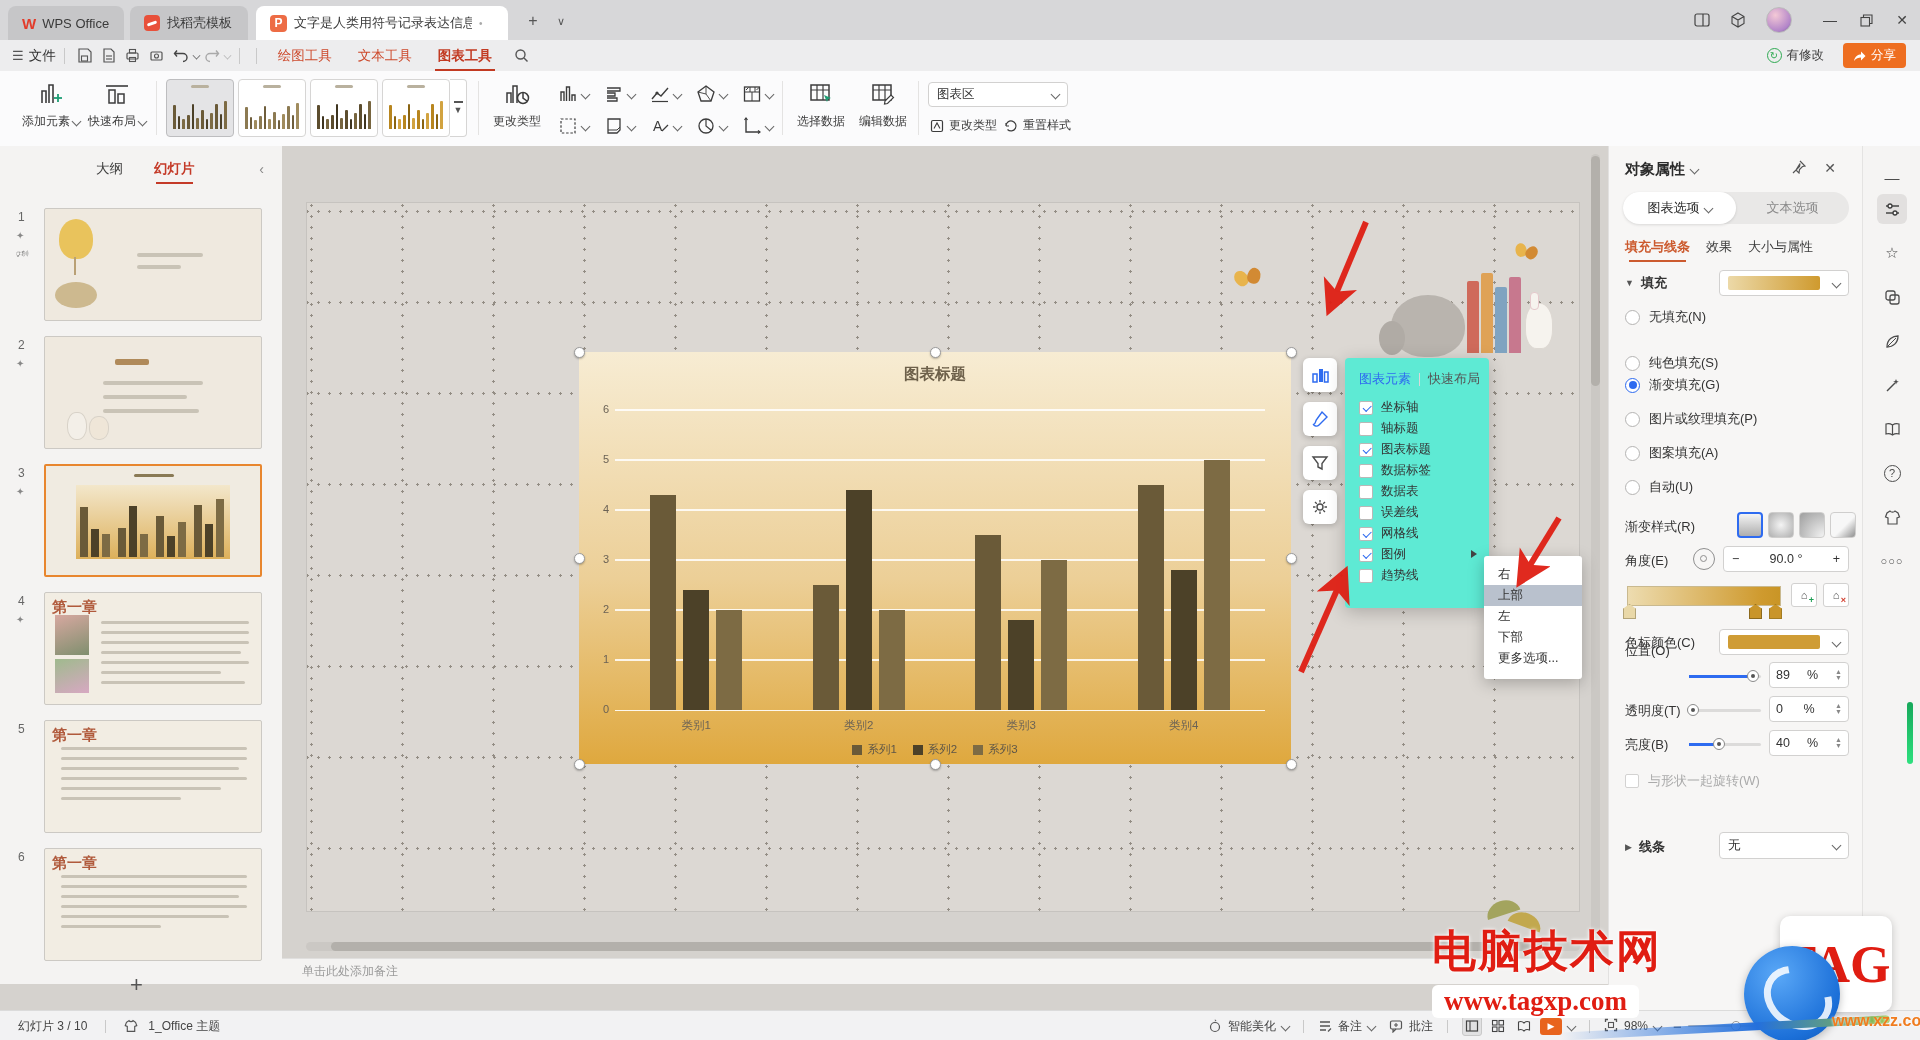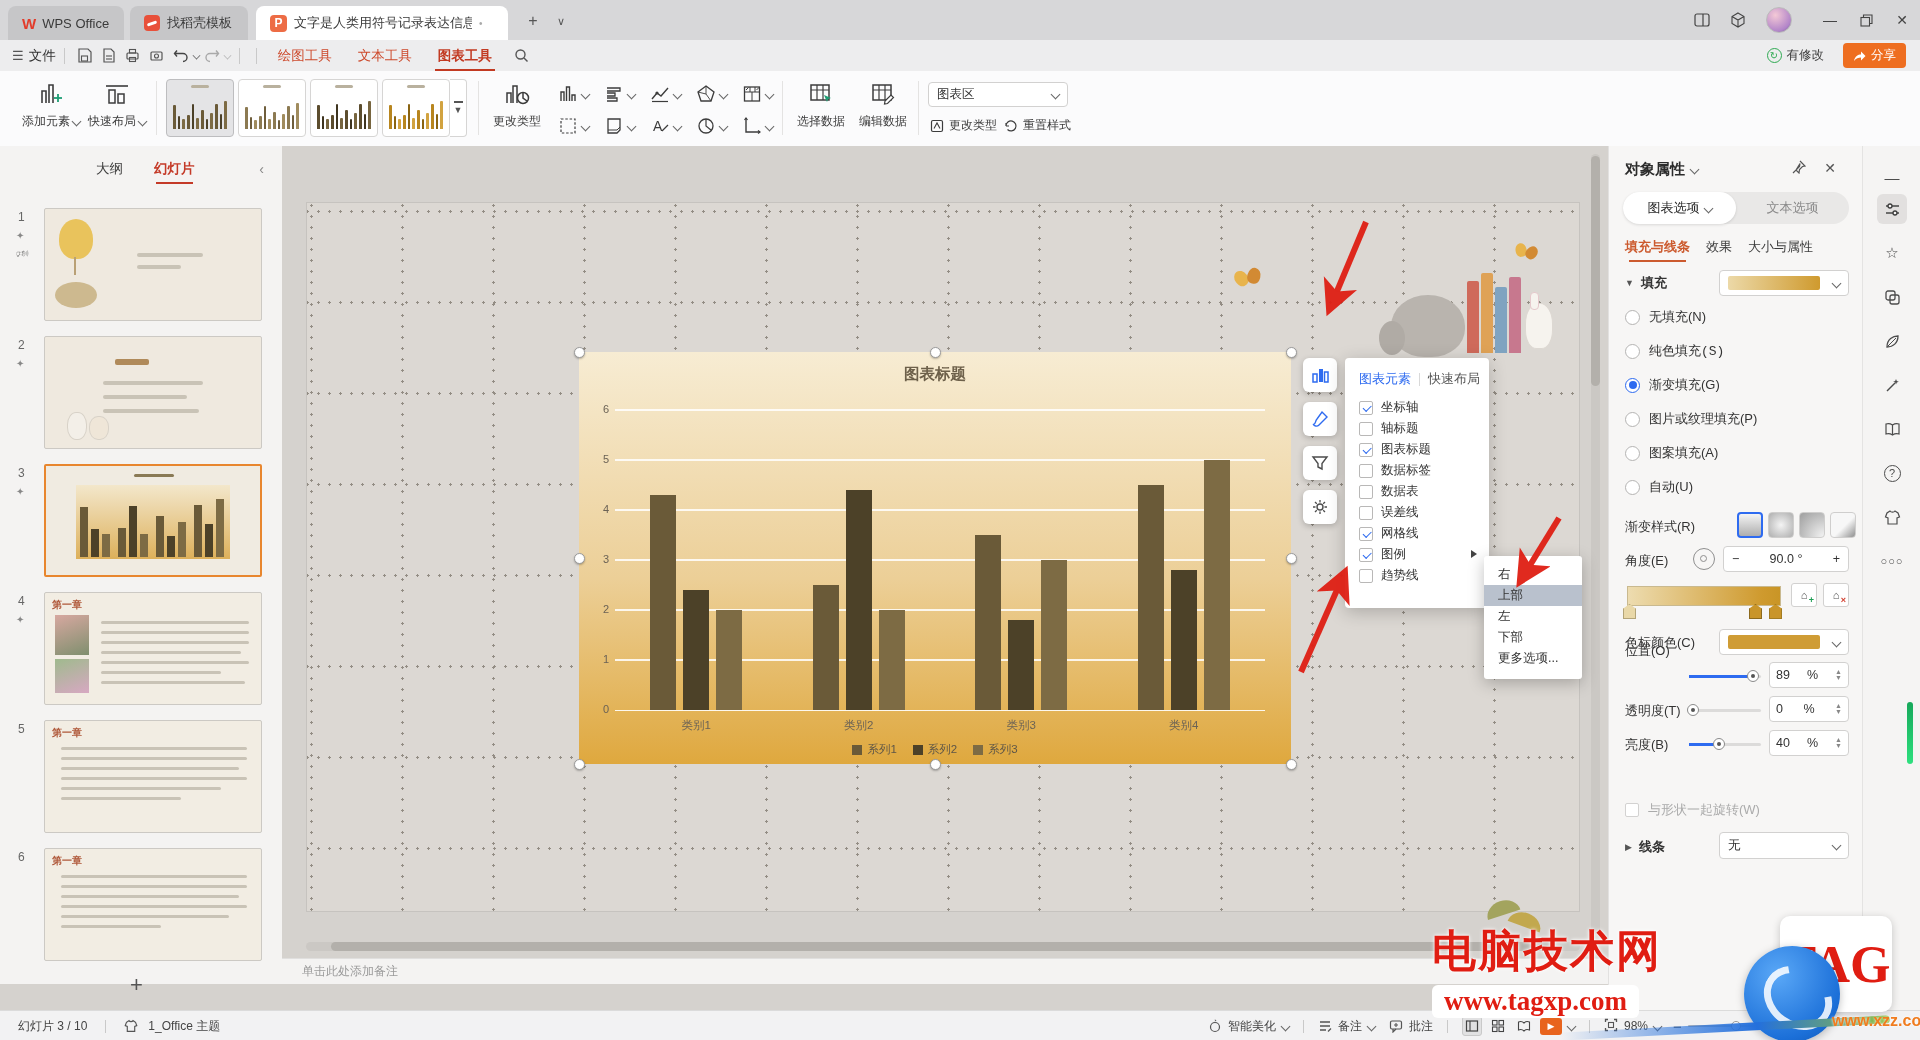--- a/index.html
+++ b/index.html
@@ -57,21 +57,21 @@
   .sp-tab{position:absolute;top:0;font-size:13.5px;color:#404040;}
   .sp-tab.active{color:#c43a28;font-weight:bold;}
   .sp-tab.active::after{content:"";position:absolute;left:2px;right:2px;bottom:-6px;height:2.5px;background:#c43a28;}
   .sp-collapse{position:absolute;right:18px;top:1px;color:#888;font-size:14px;}
   .thumb{position:absolute;left:44px;width:218px;height:113px;background:#efe9df;border:1px solid #ccc9c4;border-radius:2px;box-sizing:border-box;overflow:hidden;}
   .thumb.sel{border:2px solid #e8862e;}
   .tnum{position:absolute;left:18px;font-size:12px;color:#666;}
   .tstar{position:absolute;left:16px;font-size:10px;color:#888;}
   .tspk{position:absolute;left:16px;font-size:10px;color:#888;}
   .tline{position:absolute;height:4px;background:#c9c3b6;border-radius:2px;}
-  .chapter{position:absolute;left:7px;top:5px;font-size:10px;color:#b05a3c;font-weight:bold;}
+  .chapter{position:absolute;left:7px;top:5px;font-size:15px;color:#b05a3c;font-weight:bold;}
   .addslide{position:absolute;left:130px;font-size:22px;color:#555;}
 
   
   .canvas{position:absolute;left:282px;top:146px;width:1326px;height:838px;background:#d5d2ce;overflow:hidden;}
   .slide{position:absolute;left:24px;top:56px;width:1274px;height:710px;background:#dcd8d3;border:1px solid #c6c3bf;box-sizing:border-box;
     background-image:
       radial-gradient(circle,#938d84 1px,rgba(0,0,0,0) 1.4px),
       radial-gradient(circle,#938d84 1px,rgba(0,0,0,0) 1.4px);
     background-size:11px 91px,91px 11px;background-position:6px 54px,50px 8px;}
   .notesbar{position:absolute;left:0px;bottom:0px;width:1326px;height:26px;background:#f4f3f2;border-top:1px solid #e0dfde;display:flex;align-items:center;padding-left:20px;color:#9a9a9a;font-size:12px;box-sizing:border-box;}
@@ -104,21 +104,21 @@
   .eleph{position:absolute;width:74px;height:62px;border-radius:50% 50% 45% 45%;background:#b9b4ae;}
   .eleph::after{content:"";position:absolute;left:-12px;bottom:2px;width:26px;height:34px;border-radius:50%;background:#b0aba5;}
   .bunny{position:absolute;width:26px;height:44px;border-radius:45% 45% 40% 40%;background:#f6f3ee;border:1px solid #ddd8d2;}
   .bunny::after{content:"";position:absolute;left:4px;top:-12px;width:7px;height:16px;border-radius:4px;background:#f6f3ee;border:1px solid #e5c9cc;}
   .leaf{position:absolute;width:34px;height:14px;border-radius:50% 50% 50% 50%/100% 100% 0 0;background:#a3a45e;}
 
   
   .fbtn{position:absolute;left:1303px;width:34px;height:34px;background:#fff;border-radius:6px;box-shadow:0 2px 6px rgba(0,0,0,.22);display:flex;align-items:center;justify-content:center;}
 
   
-  .popup{position:absolute;left:1345px;top:358px;width:144px;height:250px;background:#ffffff;border-radius:4px;box-shadow:0 4px 18px rgba(0,0,0,.22);z-index:40;box-sizing:border-box;padding:12px 0 0 14px;}
+  .popup{position:absolute;left:1345px;top:358px;width:144px;height:250px;background:#5eead4;border-radius:4px;box-shadow:0 4px 18px rgba(0,0,0,.22);z-index:40;box-sizing:border-box;padding:12px 0 0 14px;}
   .pp-tabs{display:flex;align-items:center;gap:8px;font-size:13px;margin-bottom:9px;}
   .pp-tab.active{color:#2e6bf0;}
   .pp-tab.idle{color:#555;}
   .pp-tabsep{width:1px;height:13px;background:#d9d9d9;}
   .pp-row{display:flex;align-items:center;gap:8px;height:21px;font-size:12.5px;color:#333;position:relative;}
   .cb{width:14px;height:14px;border:1px solid #b9b8b7;border-radius:2px;background:#fff;box-sizing:border-box;position:relative;flex:none;}
   .cb.on::after{content:"";position:absolute;left:2.5px;top:3px;width:7px;height:3.5px;border-left:1.8px solid #2e6bf0;border-bottom:1.8px solid #2e6bf0;transform:rotate(-45deg);}
   .pp-arrow{position:absolute;right:12px;top:6px;width:0;height:0;border-left:6px solid #444;border-top:4px solid rgba(0,0,0,0);border-bottom:4px solid rgba(0,0,0,0);}
 
   
@@ -838,21 +838,21 @@
     <div class="combo" style="position:absolute;left:110px;top:124px;width:130px;height:26px;">
       <span style="display:block;width:92px;height:14px;border-radius:2px;background:linear-gradient(90deg,#ecd9a8,#cf9a2e);"></span>
       <span class="chev"></span>
     </div>
 
     <div id="fill-options">
         <div class="prow pradio" style="top: 162px;">
           <span class="radio"></span>
           <span>无填充(N)</span>
         </div>
-        <div class="prow pradio" style="top: 196px; font-family: Liberation Mono, monospace;">
+        <div class="prow pradio" style="top: 208px;">
           <span class="radio"></span>
           <span>纯色填充(S)</span>
         </div>
         <div class="prow pradio" style="top: 230px;">
           <span class="radio sel"></span>
           <span>渐变填充(G)</span>
         </div>
         <div class="prow pradio" style="top: 264px;">
           <span class="radio"></span>
           <span>图片或纹理填充(P)</span>
@@ -946,21 +946,21 @@
     </div>
     <div class="numfield" style="position:absolute;left:160px;top:584px;width:80px;height:26px;">
       <span>40</span>
       <span>%</span>
       <span class="spin">
           <span>▲</span>
           <span>▼</span>
         </span>
     </div>
 
-    <div class="prow" style="top:626px;gap:9px;color:#ababab;margin-top:29px;">
+    <div class="prow" style="top:626px;gap:9px;color:#ababab;">
       <span class="cb" style="border-color:#d3d2d1;"></span>
       <span>与形状一起旋转(W)</span>
     </div>
 
     <div class="prow" style="top:692px;font-weight:bold;gap:7px;">
       <span style="font-size:9px;color:#555;">▶</span>
       <span>线条</span>
     </div>
     <div class="combo" style="position:absolute;left:110px;top:686px;width:130px;height:27px;">
       <span>无</span>

